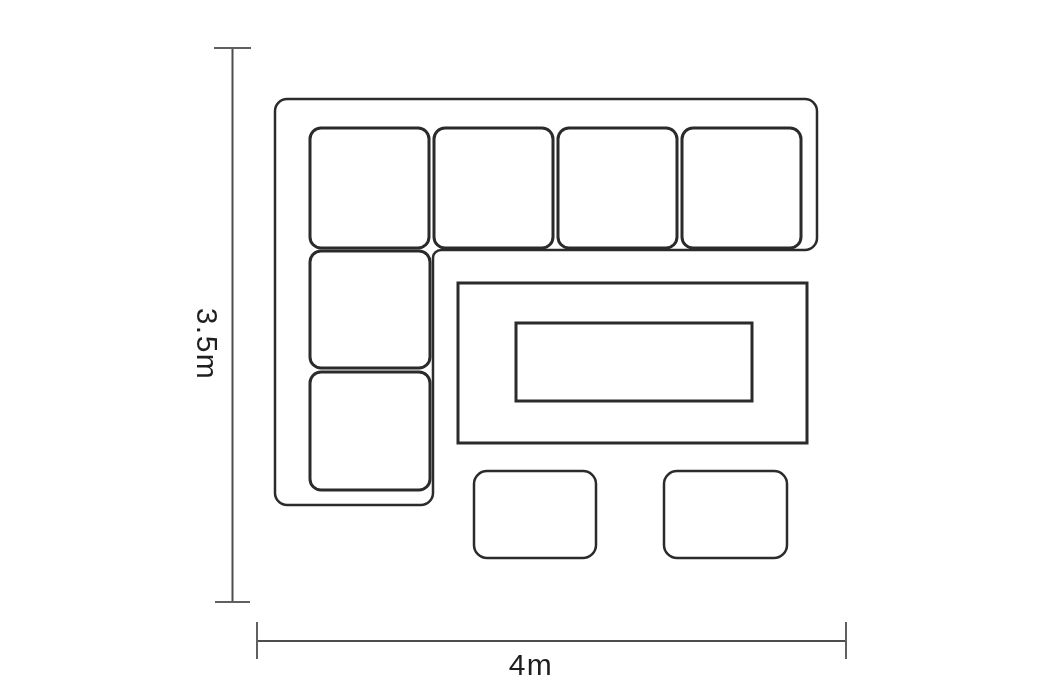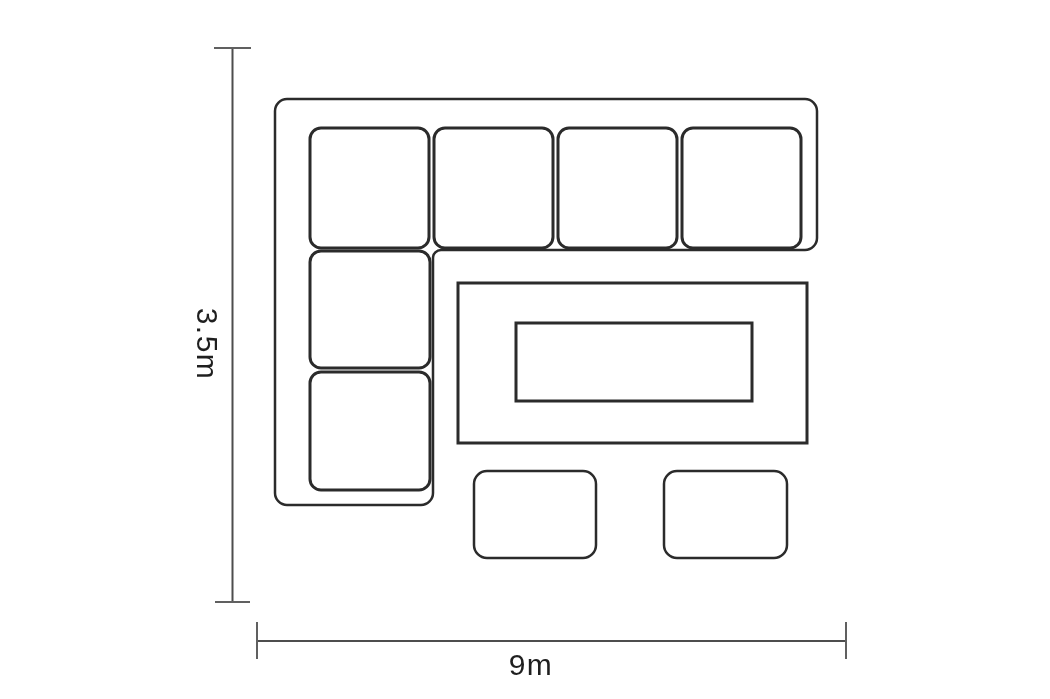--- a/index.html
+++ b/index.html
@@ -83,15 +83,15 @@
 
     <g>
       <line x1="257" y1="641" x2="846" y2="641" stroke="#4d4d4d" stroke-width="2"></line>
       <line x1="257" y1="622" x2="257" y2="659" stroke="#606060" stroke-width="2"></line>
       <line x1="846" y1="622" x2="846" y2="659" stroke="#606060" stroke-width="2"></line>
     </g>
   </svg>
 
   <div class="dim-label vertical">3.5m</div>
 
-  <div class="dim-label horizontal">9m</div>
+  <div class="dim-label horizontal">4m</div>
 
 </div>
 
 </body></html>

